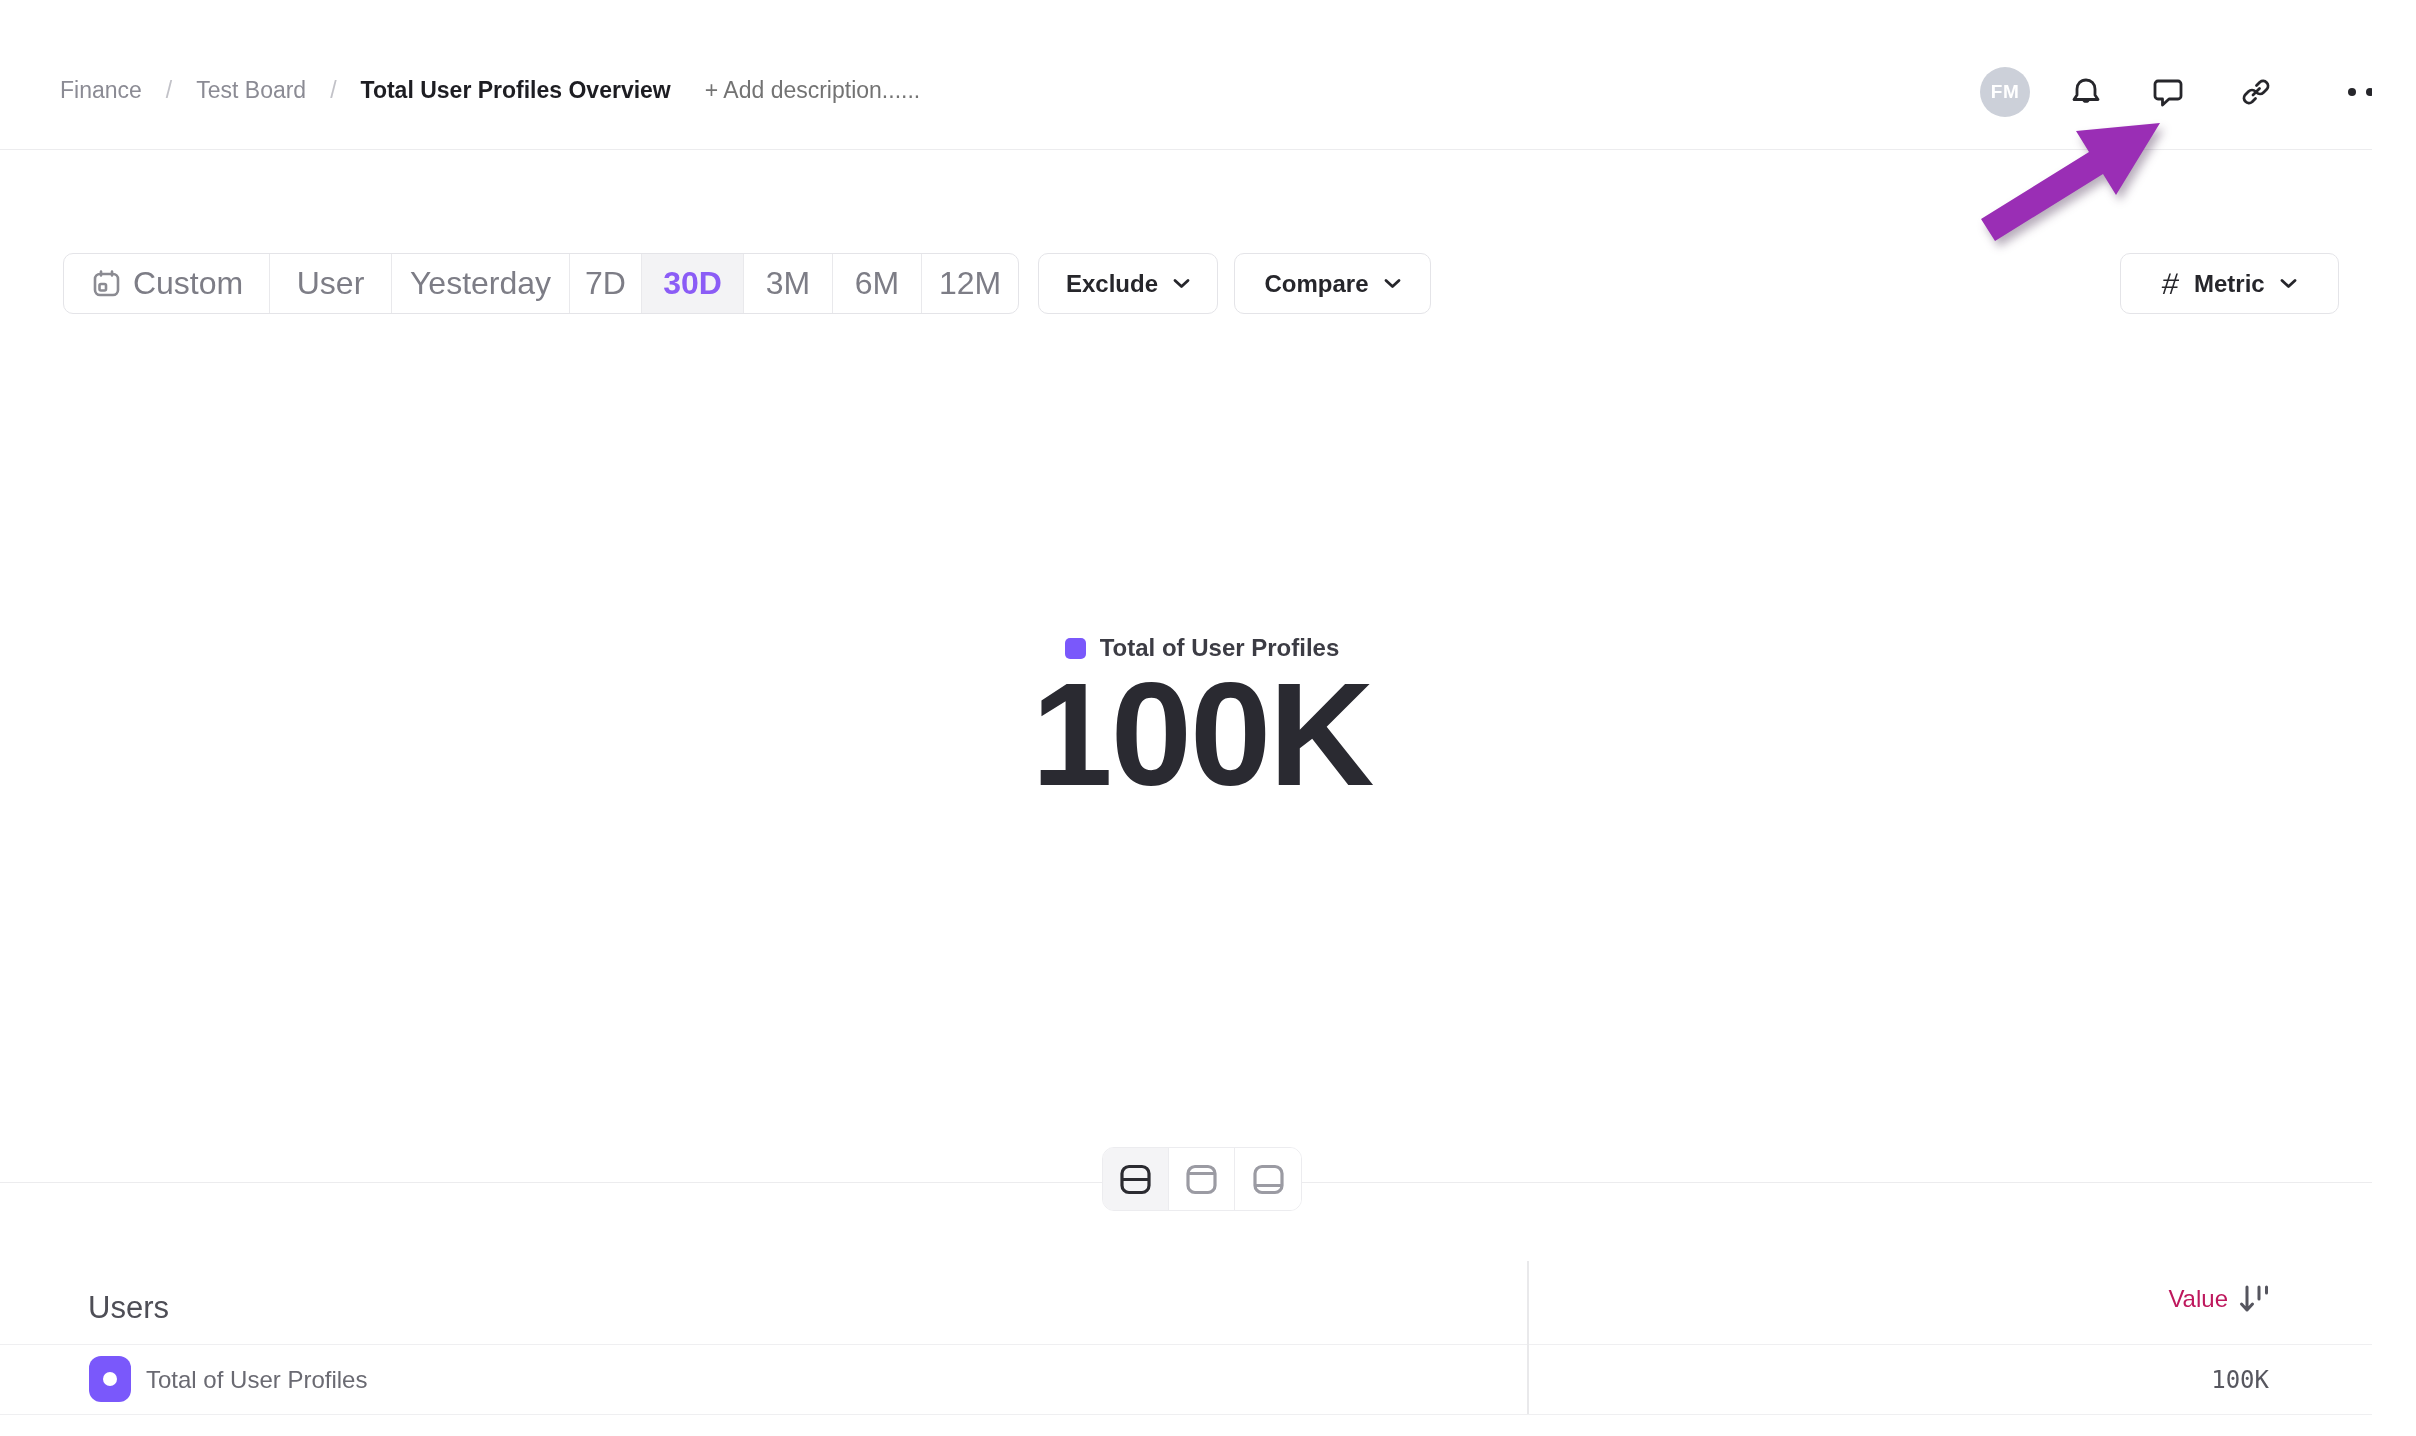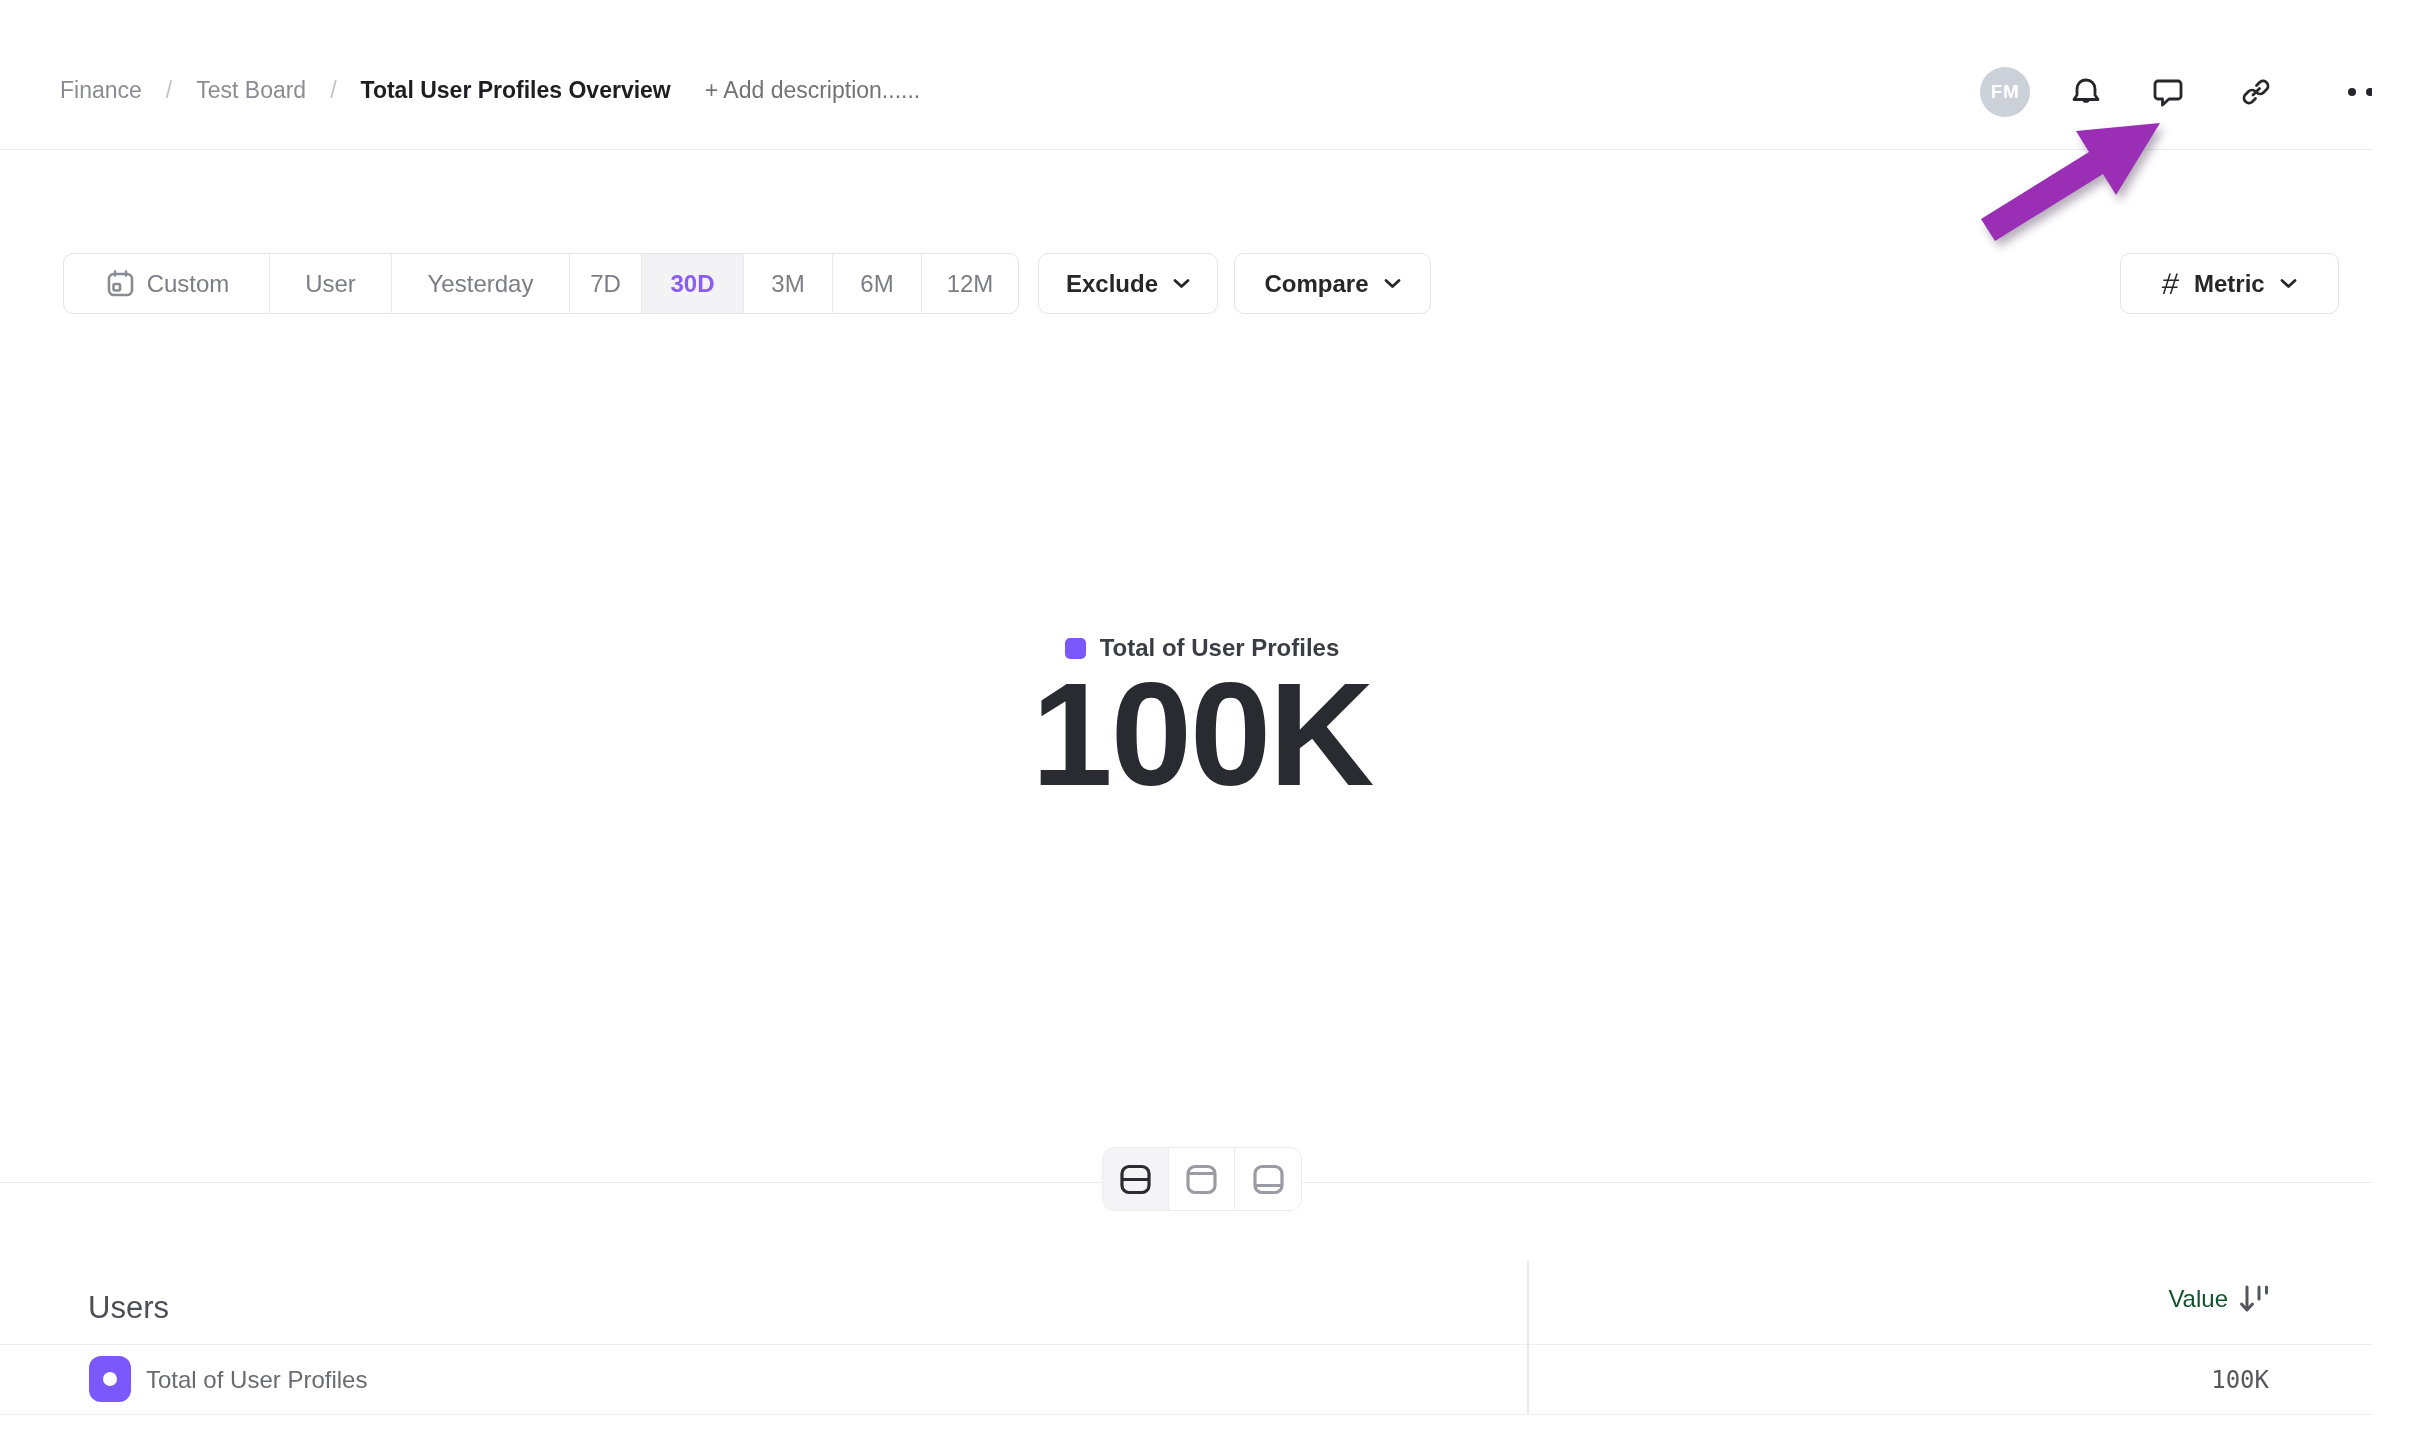--- a/index.html
+++ b/index.html
@@ -27,21 +27,21 @@
   .ib-more    { left:2346px; }
 
   
   .annotation-arrow { position:absolute; left:1945px; top:55px; width:240px; height:170px; z-index:30; pointer-events:none; }
   .annotation-arrow svg { filter:drop-shadow(4px 6px 5px rgba(50,20,60,.35)); }
 
   
   .range-group { position:absolute; left:63px; top:221px; height:61px; display:flex;
                  border:1px solid #e4e4e8; border-radius:10px; background:#fff; overflow:hidden; }
   .range-seg { display:flex; align-items:center; justify-content:center; gap:10px;
-               border-right:1px solid #e9e9ec; font-size:24px; color:#7d7d86; cursor:pointer; }
+               border-right:1px solid #e9e9ec; font-size:32px; color:#7d7d86; cursor:pointer; }
   .range-seg:last-child { border-right:none; }
   .range-seg.active { background:#f3f3f5; color:#8b5cf6; font-weight:700; }
   .w-custom{width:206px} .w-today{width:122px} .w-yday{width:178px} .w-7d{width:72px}
   .w-30d{width:102px} .w-3m{width:89px} .w-6m{width:89px} .w-12m{width:96px}
 
   .btn { position:absolute; top:221px; height:61px; background:#fff; border:1px solid #e4e4e8;
          border-radius:10px; display:flex; align-items:center; justify-content:center; gap:15px;
          font-size:24px; font-weight:600; color:#26262b; cursor:pointer; }
   .btn-exclude { left:1038px; width:180px; }
   .btn-compare { left:1234px; width:197px; }
@@ -63,21 +63,21 @@
   .layout-toggle { position:absolute; left:1102px; top:1115px; height:64px; display:flex;
                    background:#fff; border:1px solid #ececef; border-radius:12px; overflow:hidden; z-index:2; }
   .lt-seg { width:66px; display:flex; align-items:center; justify-content:center;
             border-right:1px solid #ececef; cursor:pointer; background:#fff; }
   .lt-seg:last-child { border-right:none; }
   .lt-seg.active { background:#f4f4f6; }
 
   
   .th-users { position:absolute; left:88px; top:1258px; font-size:31px; color:#4e4e56; }
   .th-value { position:absolute; right:103px; top:1250px; display:flex; align-items:center; gap:10px; cursor:pointer; }
-  .th-value-label { font-size:24px; color:#14532d; }
+  .th-value-label { font-size:24px; color:#be185d; }
   .tbl-header-border { position:absolute; left:0; top:1312px; width:2404px; border-top:1px solid #efeff1; }
   .tbl-row-border    { position:absolute; left:0; top:1382px; width:2404px; border-top:1px solid #efeff1; }
   .tbl-col-divider   { position:absolute; left:1527px; top:1229px; width:2px; height:153px; background:#e9e9eb; }
   .row-badge { position:absolute; left:89px; top:1324px; width:42px; height:46px; border-radius:12px;
                background:#7a58fb; display:flex; align-items:center; justify-content:center; }
   .row-badge-dot { width:14px; height:14px; border-radius:50%; background:#ffffff; }
   .row-label { position:absolute; left:146px; top:1334px; font-size:24px; color:#6a6a72; }
   .row-value { position:absolute; right:103px; top:1334px; font-family:"DejaVu Sans Mono","Liberation Mono",monospace;
                font-size:24px; color:#57575f; }
   .table-row-hit { position:absolute; left:0; top:1313px; width:2404px; height:69px; cursor:pointer; }

